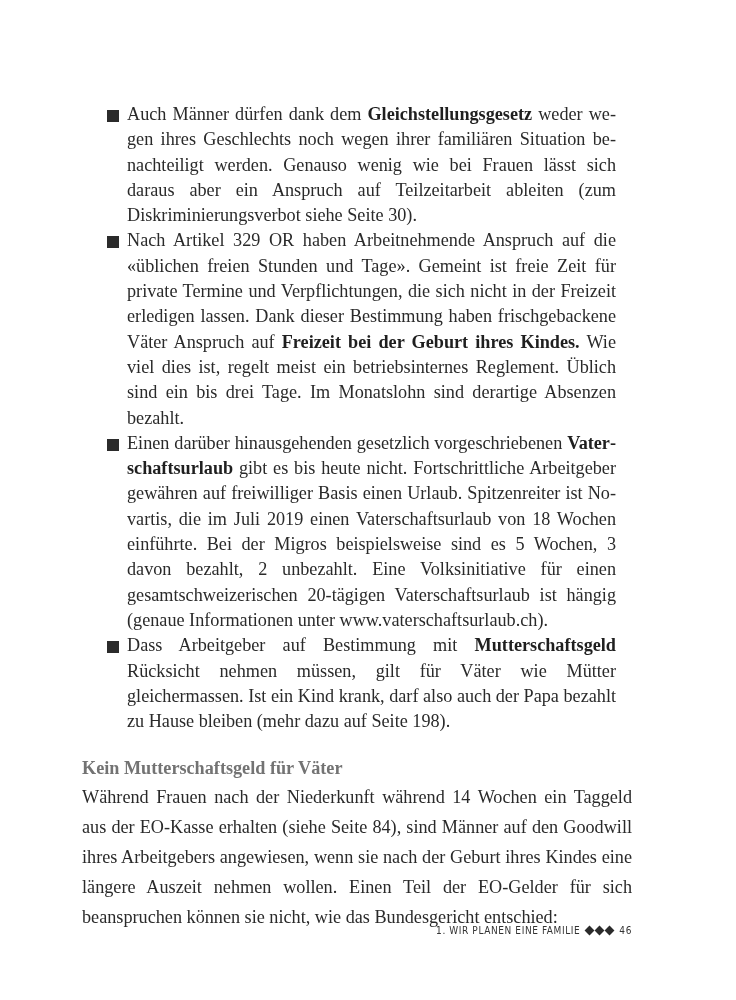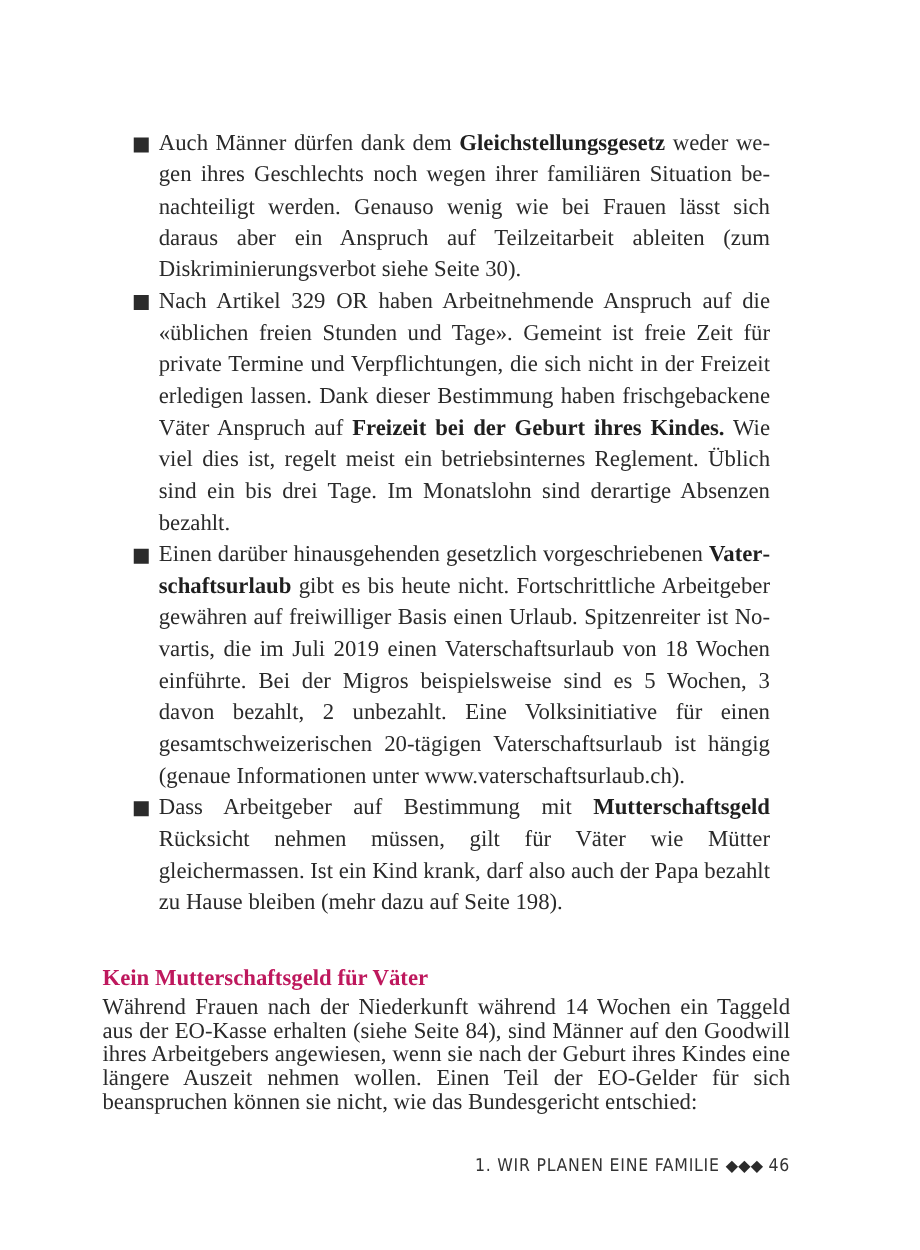--- a/index.html
+++ b/index.html
@@ -16,29 +16,29 @@
     position: relative; padding-left: 29px;
     font-size: 18.2px; line-height: 25.3px;
     text-align: justify; hyphens: manual;
   }
   .bullet-mark {
     position: absolute; left: 9px; top: 8px;
     width: 12px; height: 12px; background: #2b2b2b;
   }
   b { font-weight: bold; color: #1f1f1f; }
   .heading {
-    margin-top: 36px; font-size: 18.2px; line-height: 25.3px; font-weight: bold; color: #be185d;
+    margin-top: 22px; font-size: 18.2px; line-height: 25.3px; font-weight: bold; color: #737373;
   }
   .para {
-    font-size: 18.2px; line-height: 19px; text-align: justify;
+    font-size: 18.2px; line-height: 30px; text-align: justify;
   }
   .footer {
     position: absolute; top: 925px; right: 104px;
     font-family: "DejaVu Sans Condensed", "DejaVu Sans", sans-serif;
-    font-size: 14px; letter-spacing: 0.6px; color: #333;
+    font-size: 10px; letter-spacing: 0.6px; color: #333;
     display: flex; align-items: center; gap: 4px;
   }
   .diamonds { display: inline-flex; gap: 3px; margin: 0 2px; }
   .diamond {
     width: 7px; height: 7px; background: #2b2b2b; transform: rotate(45deg); display: inline-block;
   }
 </style>
 </head>
 <body>
 

